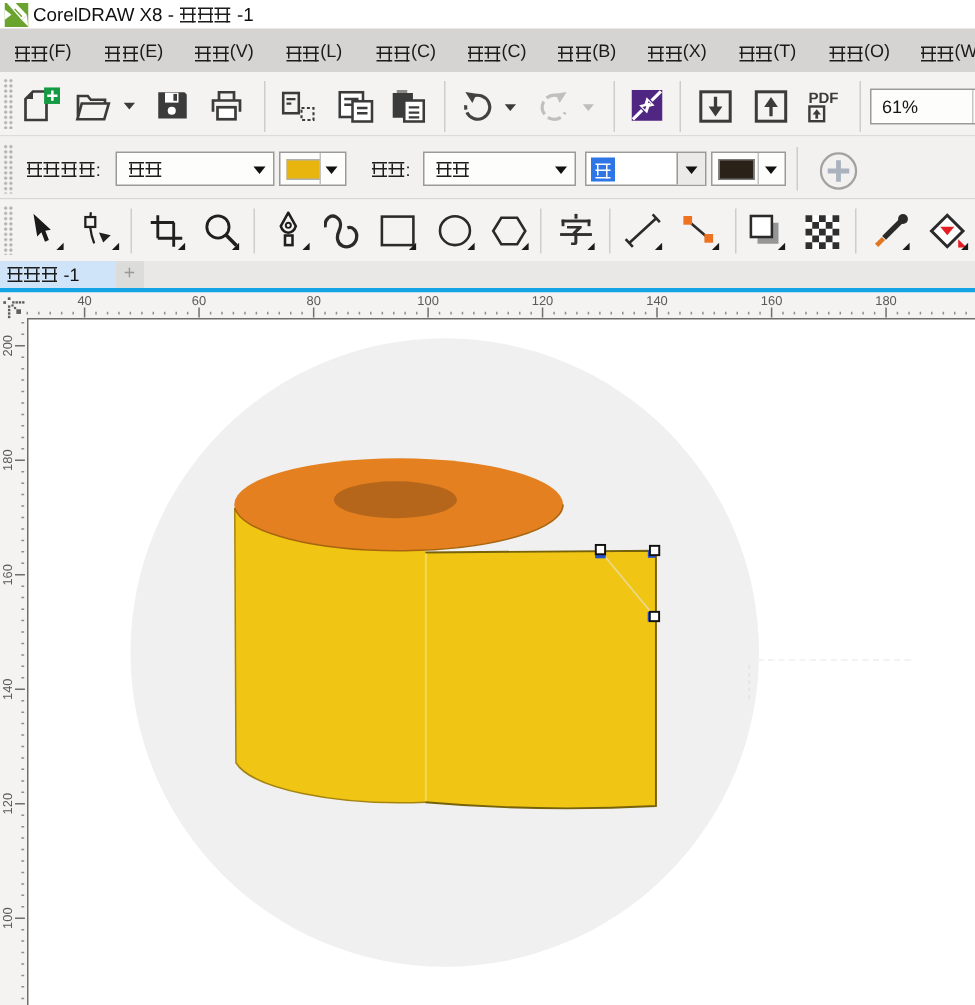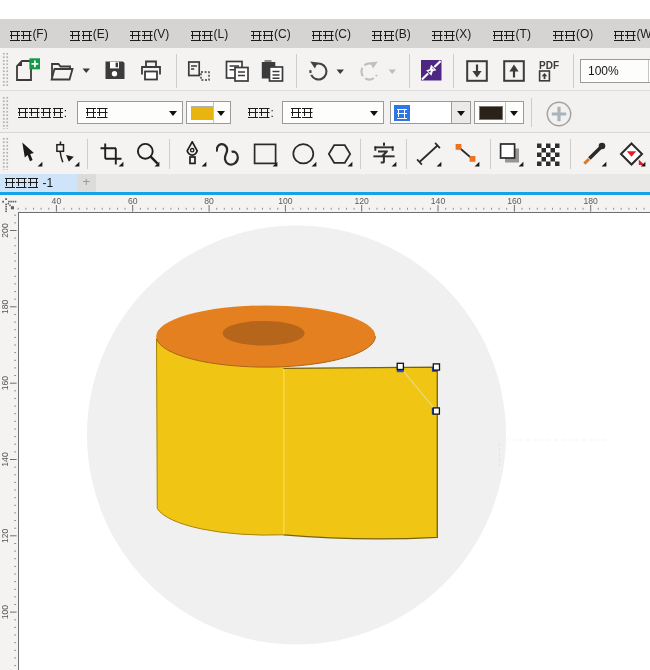--- a/index.html
+++ b/index.html
@@ -29,20 +29,30 @@
 .lbl{position:absolute;font-size:12px;color:#1a1a1a;white-space:nowrap}
 .cj{display:inline-block;width:10.5px;height:10.5px;margin:0 .6px;vertical-align:-1px;background-image:
 linear-gradient(#1c1c1c,#1c1c1c),linear-gradient(#1c1c1c,#1c1c1c),linear-gradient(#1c1c1c,#1c1c1c),
 linear-gradient(#1c1c1c,#1c1c1c),linear-gradient(#1c1c1c,#1c1c1c);
 background-size:10.5px 1.3px,10.5px 1.3px,10.5px 1.3px,1.3px 7px,1.3px 9px;
 background-position:0 .5px,0 4.8px,0 9.5px,1.6px 1.8px,7.8px 1.8px;background-repeat:no-repeat}
 .cjw{background-image:linear-gradient(#fff,#fff),linear-gradient(#fff,#fff),linear-gradient(#fff,#fff),
 linear-gradient(#fff,#fff),linear-gradient(#fff,#fff)}
 </style></head><body>
 <div id="app">
+<div class="titlebar">
+      <svg style="position:absolute;left:3px;top:1.5px" width="16" height="16" viewBox="0 0 16 16">
+        <rect width="16" height="16" fill="#6aa32e"></rect>
+        <polygon points="1.6,0 7.4,0 15,8 11.5,11.3" fill="#fff"></polygon>
+        <polygon points="11.5,11.3 15,8 15.8,15.7" fill="#fff"></polygon>
+        <polygon points="0,4.2 0,11.4 4.6,7.8" fill="#fff"></polygon>
+        <path d="M6.8 4 L11.6 9.2" stroke="#6aa32e" stroke-width="0.9" fill="none"></path>
+      </svg>
+      <div class="title">CorelDRAW X8 - <i class="cj"></i><i class="cj"></i><i class="cj"></i> -1</div>
+    </div>
 <div class="menubar">
       <div class="mi" style="left:9px"><i class="cj"></i><i class="cj"></i><span>(F)</span></div>
       <div class="mi" style="left:69.4px"><i class="cj"></i><i class="cj"></i><span>(E)</span></div>
       <div class="mi" style="left:129.8px"><i class="cj"></i><i class="cj"></i><span>(V)</span></div>
       <div class="mi" style="left:190.2px"><i class="cj"></i><i class="cj"></i><span>(L)</span></div>
       <div class="mi" style="left:250.6px"><i class="cj"></i><i class="cj"></i><span>(C)</span></div>
       <div class="mi" style="left:311px"><i class="cj"></i><i class="cj"></i><span>(C)</span></div>
       <div class="mi" style="left:371.4px"><i class="cj"></i><i class="cj"></i><span>(B)</span></div>
       <div class="mi" style="left:431.8px"><i class="cj"></i><i class="cj"></i><span>(X)</span></div>
       <div class="mi" style="left:492.2px"><i class="cj"></i><i class="cj"></i><span>(T)</span></div>
@@ -141,21 +151,21 @@
       <path d="M13 19.5 V12.5" stroke="#3b3b3b" stroke-width="2.2" fill="none"></path>
       <polygon points="8.4,13.4 17.6,13.4 13,6.6" fill="#3b3b3b"></polygon>
     </svg>
     <svg style="position:absolute;left:536px;top:58px" width="30" height="26" viewBox="0 0 30 26">
       <text x="3" y="10.5" font-family="Liberation Sans,sans-serif" font-size="10" font-weight="bold" fill="#3b3b3b">PDF</text>
       <rect x="3.6" y="13" width="9.8" height="9.8" fill="none" stroke="#3b3b3b" stroke-width="1.6"></rect>
       <polygon points="5.7,18.3 11.3,18.3 8.5,14.9" fill="#3b3b3b"></polygon>
       <rect x="7.6" y="17.5" width="1.8" height="3.6" fill="#3b3b3b"></rect>
     </svg>
 <div class="combo" style="left:580px;top:59px;width:80px;height:23.5px">
-      <span class="txt">100%</span>
+      <span class="txt">61%</span>
 <div style="position:absolute;left:67px;top:0;width:1px;height:22px;background:#c6c6c6"></div>
     </div>
 <div class="lbl" style="left:17px;top:106px"><i class="cj"></i><i class="cj"></i><i class="cj"></i><i class="cj"></i>:</div>
 <div class="combo" style="left:77px;width:106px">
       <span class="txt"><i class="cj"></i><i class="cj"></i></span>
       <div class="arr"></div>
     </div>
 <div class="combo" style="left:186px;width:45px">
   <div style="position:absolute;left:4px;top:3.5px;width:23px;height:14px;background:#E8B50E;border:1px solid #b0b0b0"></div>
   <div style="position:absolute;right:16.5px;top:0;width:1px;height:21px;background:#c2c2c2"></div>

